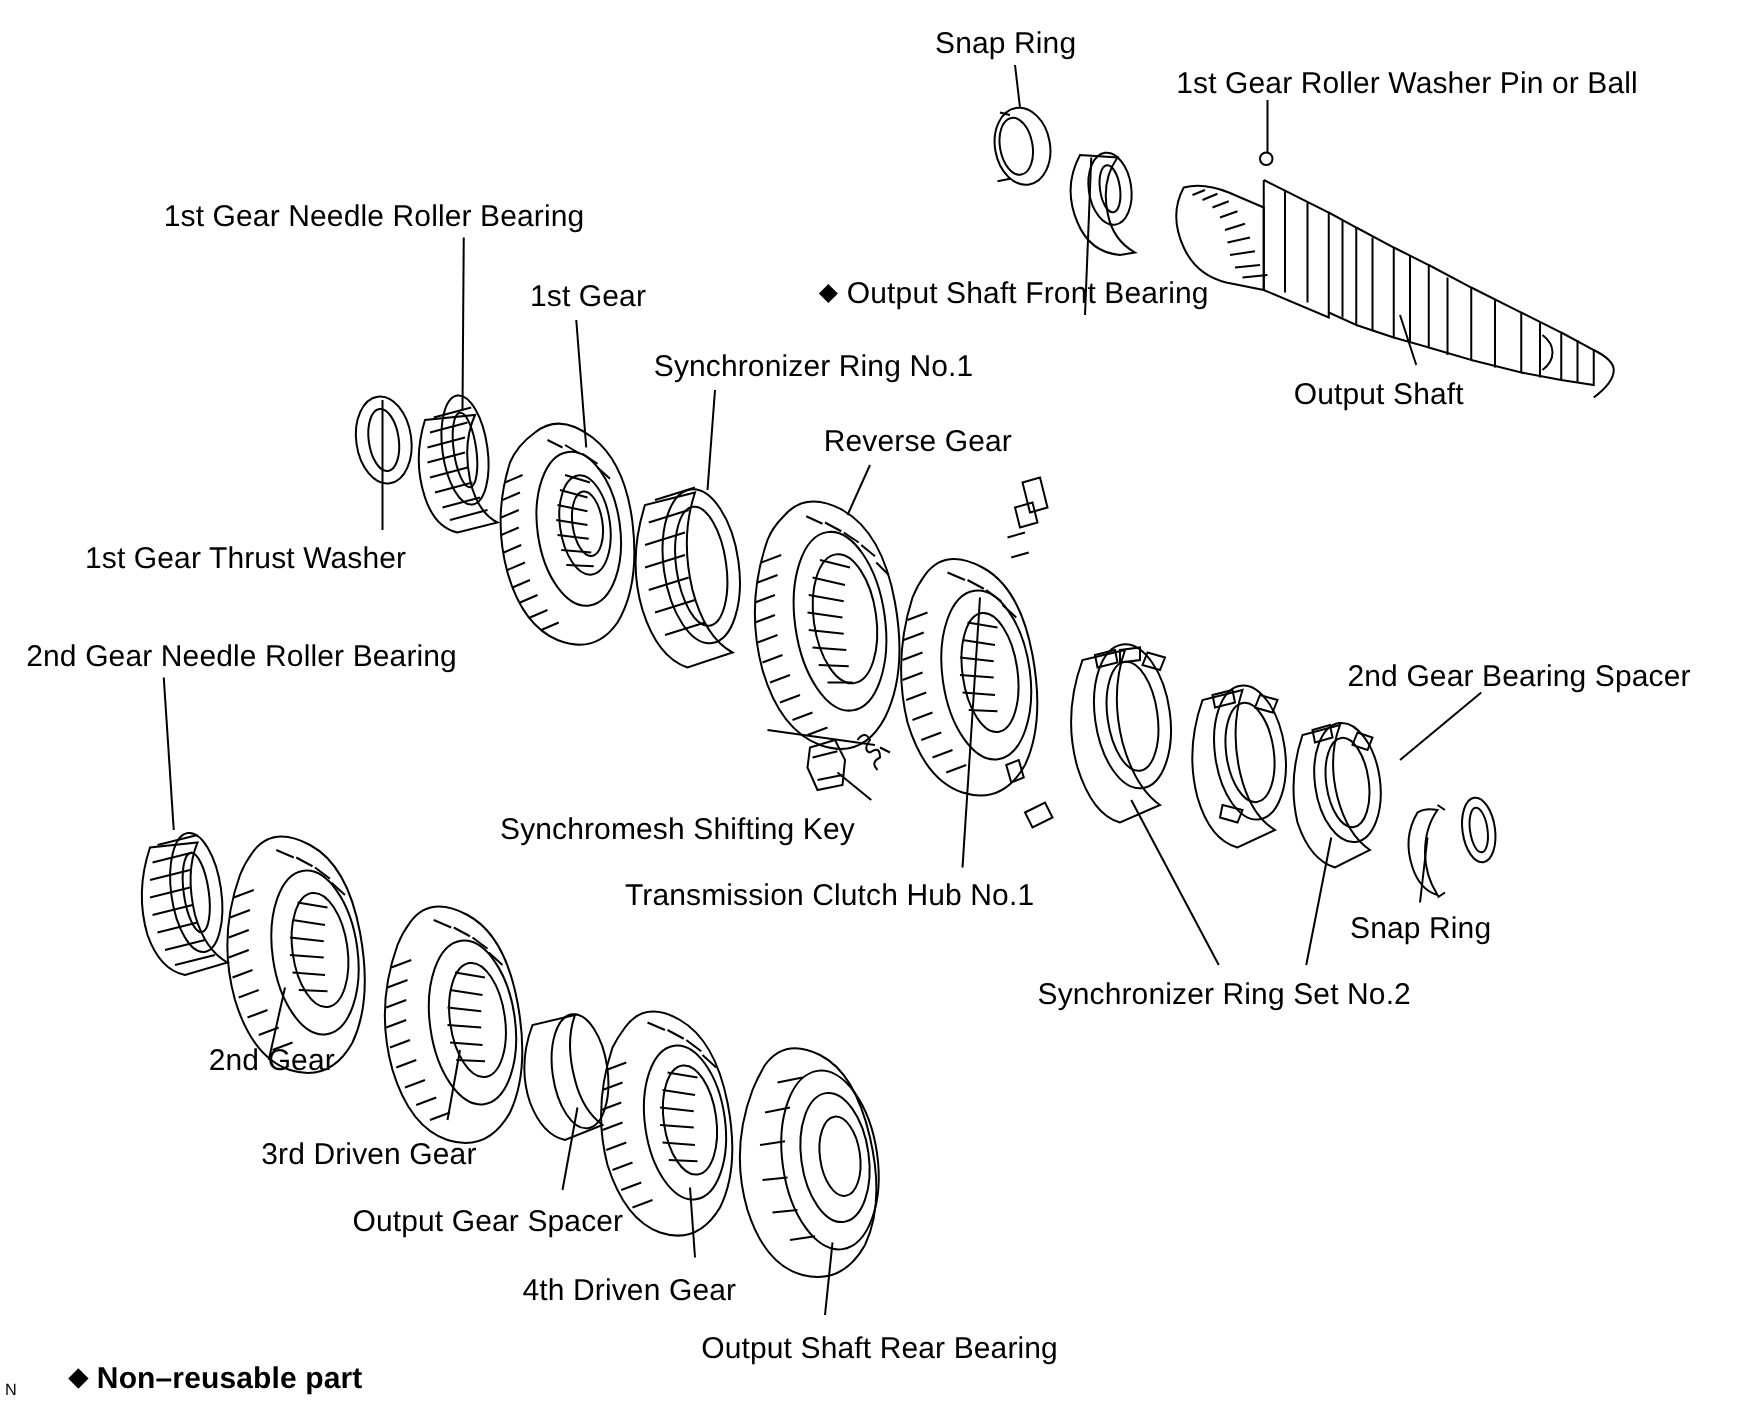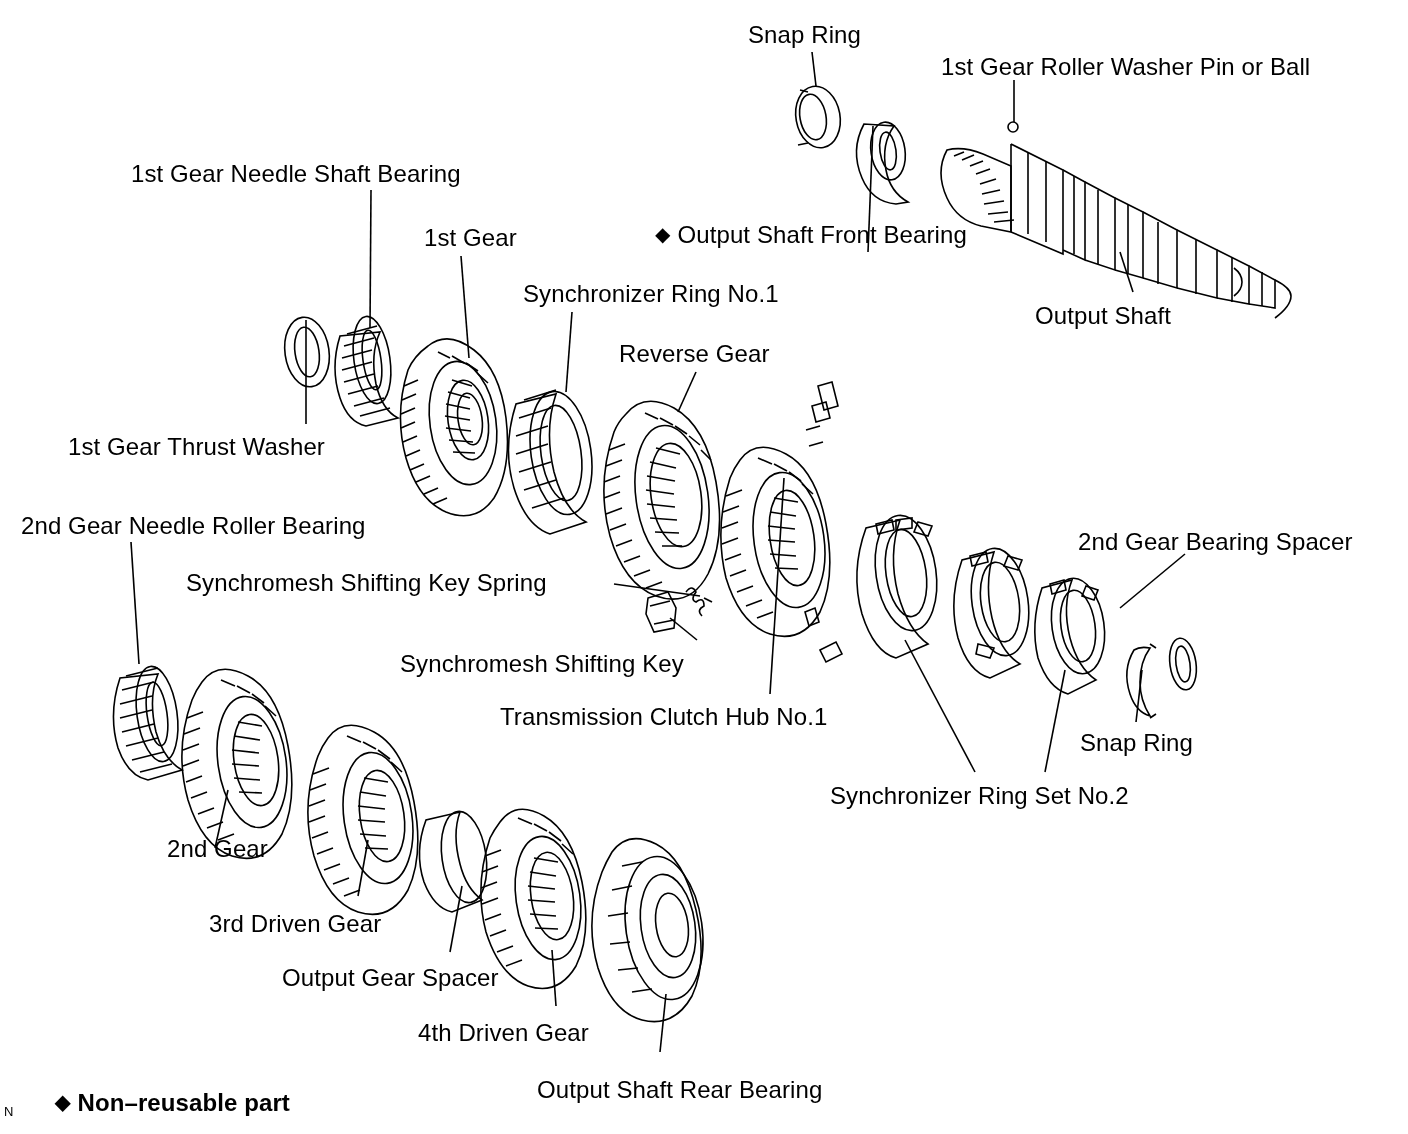--- a/index.html
+++ b/index.html
@@ -235,36 +235,35 @@
       <path class="ln" d="M215 848 L228 790"></path>
       <path class="ln" d="M358 896 L368 840"></path>
       <path class="ln" d="M450 952 L462 886"></path>
       <path class="ln" d="M556 1006 L552 950"></path>
       <path class="ln" d="M660 1052 L666 994"></path>
     </g>
   </svg>
 
   <div class="label" style="left:748px; top:22px;">Snap Ring</div>
   <div class="label" style="left:941px; top:54px;">1st Gear Roller Washer Pin or Ball</div>
-  <div class="label" style="left:131px; top:161px;">1st Gear Needle Shaft Bearing</div>
+  <div class="label" style="left:131px; top:161px;">1st Gear Needle Roller Bearing</div>
   <div class="label" style="left:424px; top:225px;">1st Gear</div>
   <div class="label diamond" style="left:655px; top:222px;">Output Shaft Front Bearing</div>
   <div class="label" style="left:523px; top:281px;">Synchronizer Ring No.1</div>
   <div class="label" style="left:1035px; top:303px;">Output Shaft</div>
-  <div class="label" style="left:619px; top:341px;">Reverse Gear</div>
+  <div class="label" style="left:659px; top:341px;">Reverse Gear</div>
   <div class="label" style="left:68px; top:434px;text-align:center;">1st Gear Thrust Washer</div>
   <div class="label" style="left:21px; top:513px;">2nd Gear Needle Roller Bearing</div>
   <div class="label" style="left:1078px; top:529px;">2nd Gear Bearing Spacer</div>
-  <div class="label" style="left:186px; top:570px;">Synchromesh Shifting Key Spring</div>
   <div class="label" style="left:400px; top:651px;">Synchromesh Shifting Key</div>
   <div class="label" style="left:500px; top:704px;">Transmission Clutch Hub No.1</div>
   <div class="label" style="left:1080px; top:730px;">Snap Ring</div>
   <div class="label" style="left:830px; top:783px;">Synchronizer Ring Set No.2</div>
   <div class="label" style="left:140px; top:836px;margin-left:27px;">2nd Gear</div>
   <div class="label" style="left:209px; top:911px;">3rd Driven Gear</div>
   <div class="label" style="left:282px; top:965px;">Output Gear Spacer</div>
   <div class="label" style="left:418px; top:1020px;">4th Driven Gear</div>
-  <div class="label" style="left:537px; top:1066px;margin-top:11px;">Output Shaft Rear Bearing</div>
+  <div class="label" style="left:561px; top:1066px;">Output Shaft Rear Bearing</div>
 
   <div class="label diamond" style="left:55px; top:1090px;font-weight:bold;">Non–reusable part</div>
   <div class="corner-n">N</div>
 
 </div>
 
 </body></html>

